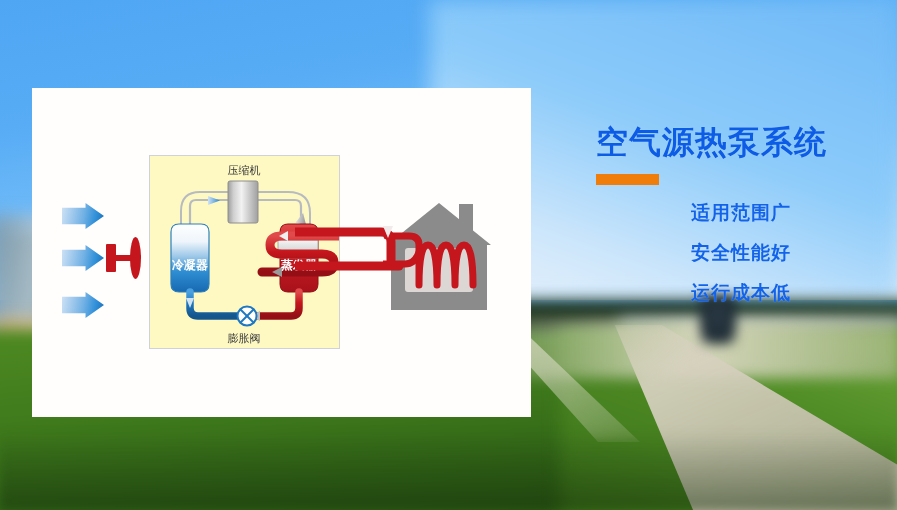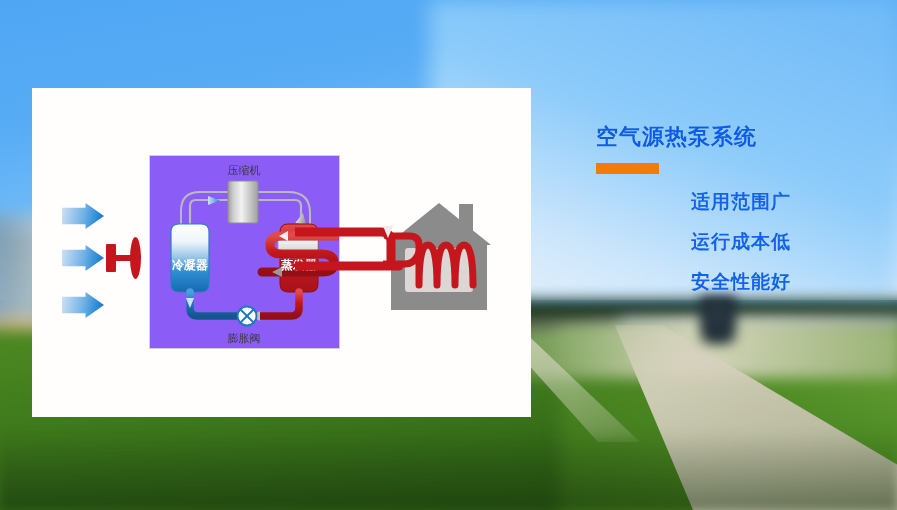--- a/index.html
+++ b/index.html
@@ -114,31 +114,31 @@
   #fan-symbol .fan-shaft{
     position:absolute;left:9px;top:18px;width:19px;height:6px;background:#c4161c;
   }
   #fan-symbol .fan-blade{
     position:absolute;left:24px;top:0;width:11px;height:42px;background:#c4161c;border-radius:50%;
   }
 
   
   #diagram-box{
     position:absolute;left:149px;top:155px;width:189px;height:192px;
-    border:1px solid #cfd2d6;background:#8b5cf6;
+    border:1px solid #cfd2d6;background:#fef9c3;
   }
   #diagram-svg{position:absolute;left:0;top:0;}
 
   
   #house{position:absolute;left:383px;top:198px;width:112px;height:112px;}
 
   
   #text-panel{position:absolute;left:596px;top:125px;width:290px;}
   #headline{
-    font-size:22px;font-weight:bold;letter-spacing:1px;line-height:1.1;
+    font-size:32px;font-weight:bold;letter-spacing:1px;line-height:1.1;
     color:#0d5ce6;
     text-shadow:0 0 1px rgba(255,255,255,.45);
     white-space:nowrap;
   }
   #accent-bar{
     margin-top:14px;width:63px;height:11px;background:#f07d0a;
   }
   #bullets{margin-top:18px;text-align:center;}
   .bullet{
     font-size:19px;font-weight:bold;color:#1263ea;line-height:1;
@@ -289,18 +289,18 @@
     <path d="M0 8 L86 8 q10 0 10 10 L96 36" fill="none" stroke="#c4161c" stroke-width="9" stroke-linecap="round"></path>
     <path d="M0 42 L104 42" fill="none" stroke="#c4161c" stroke-width="9" stroke-linecap="round"></path>
     <polygon points="88,2 98,2 93,14" fill="#f0eaea"></polygon>
   </svg>
 
   <div id="text-panel">
     <div id="headline">空气源热泵系统</div>
     <div id="accent-bar"></div>
     <div id="bullets">
       <div class="bullet">适用范围广</div>
+      <div class="bullet">安全性能好</div>
       <div class="bullet">运行成本低</div>
-      <div class="bullet">安全性能好</div>
     </div>
   </div>
 
 </div>
 
 </body></html>

